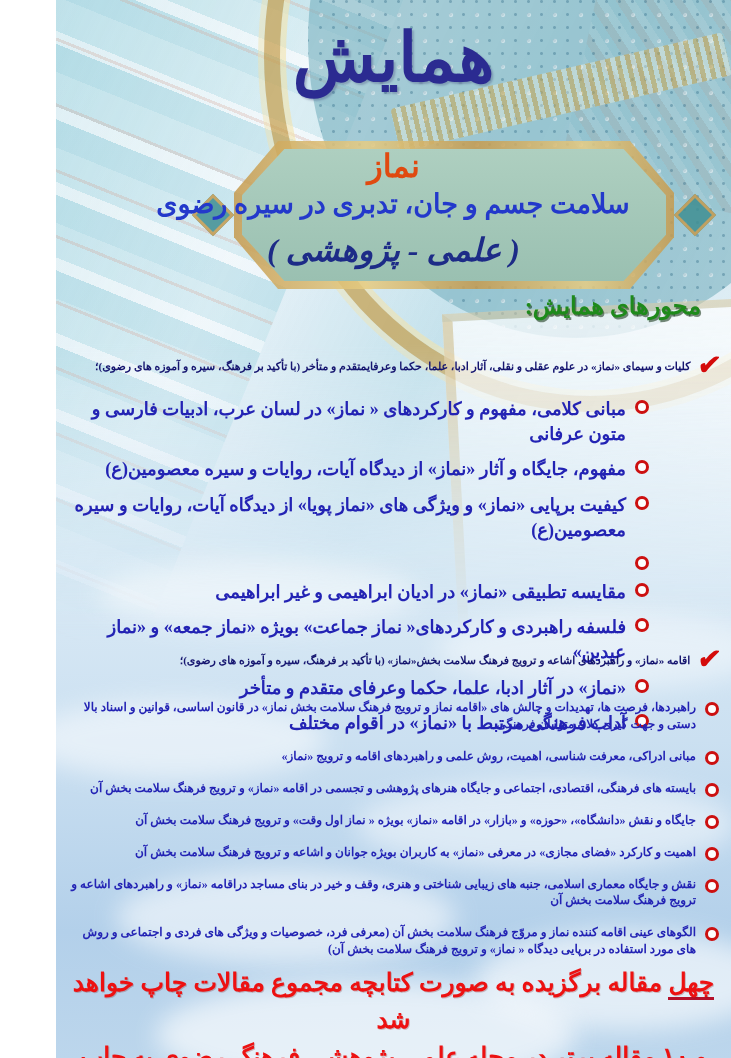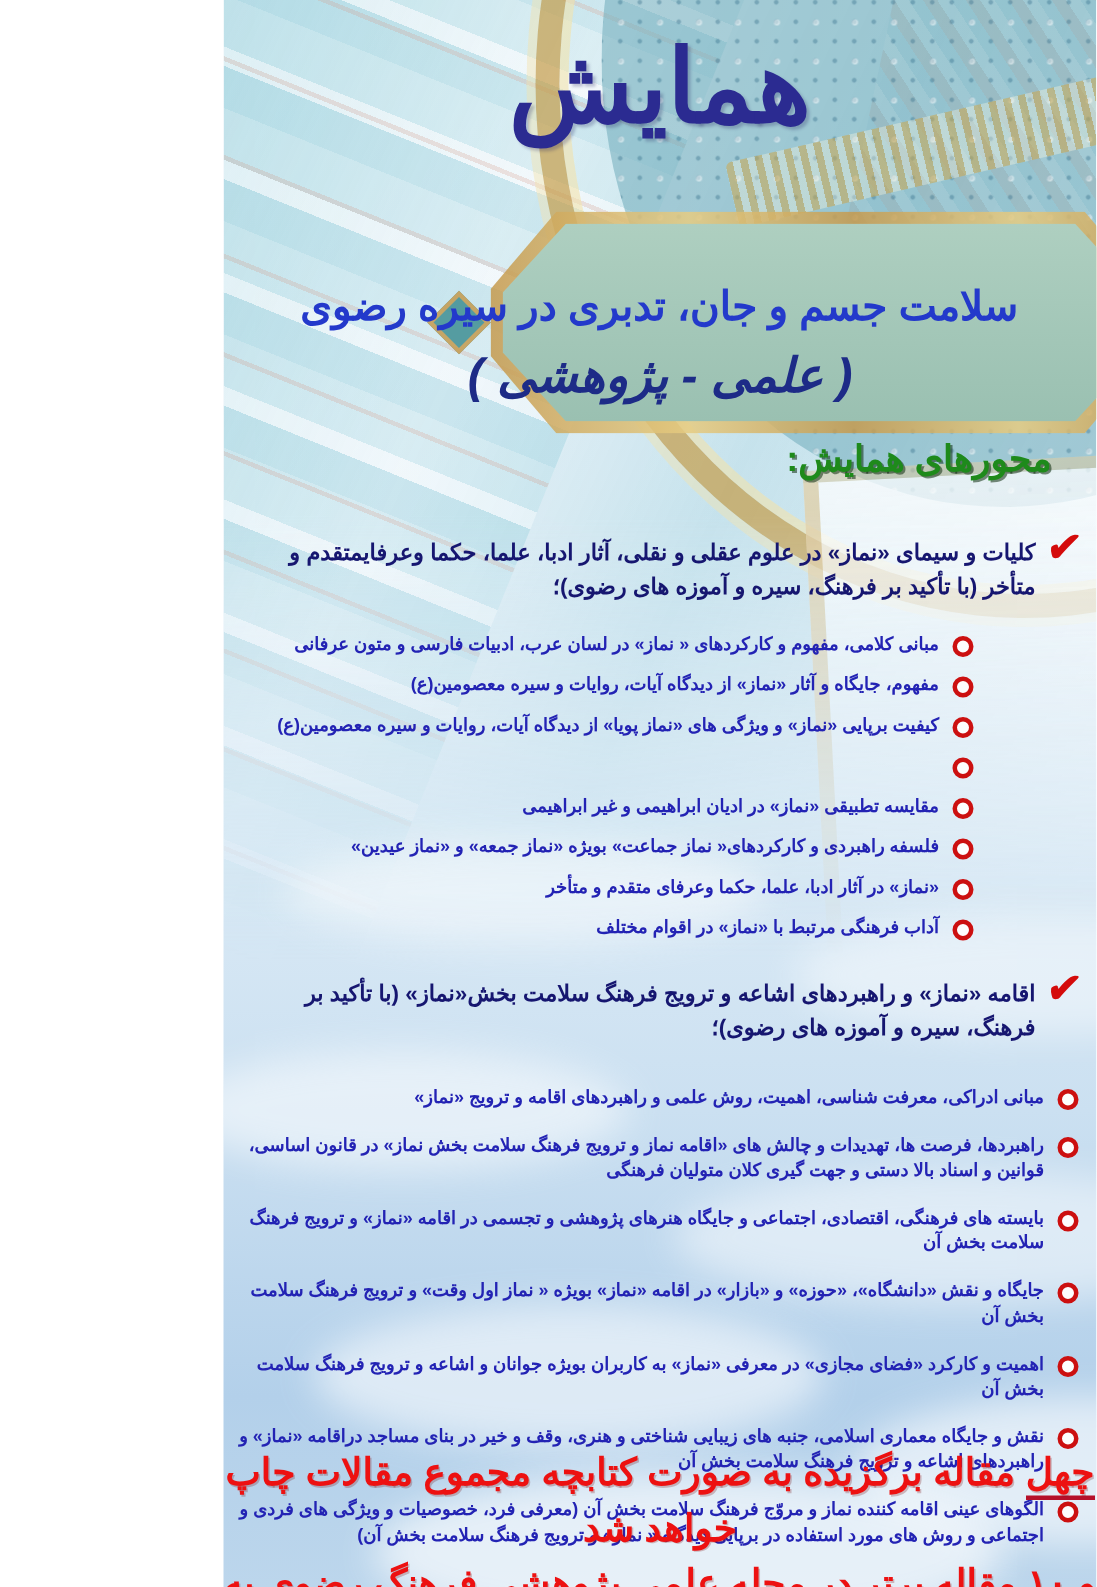--- a/index.html
+++ b/index.html
@@ -1,18 +1,18 @@
 <!DOCTYPE html>
 <html lang="fa" dir="rtl" style="--title_navy: #2b2b91; --event_orange: #e04a10; --subtitle_blue: #2339cb; --edition_navy: #1d2b87; --axes_green: #1e8a1b; --heading_navy: #161670; --item_blue: #2323b4; --bullet_red: #cc1010; --check_red: #d40b0b; --footer_red: #ed1111;"><head>
 <meta charset="utf-8">
 <style>
   html,body{margin:0;padding:0;background:#ffffff;}
   .poster{
-    position:relative;width:582px;height:1058px;overflow:hidden;
-    font-family:Liberation Sans, sans-serif;direction:rtl;
+    position:relative;width:675px;height:1058px;overflow:hidden;
+    font-family:Liberation Serif, serif;direction:rtl;
     background:linear-gradient(180deg,#f2f7fb 0%,#e9f2f9 34%,#dcebf6 52%,#cbe0f1 70%,#b3d0ea 88%,#bcd6ec 100%);
   }
   
   .mosque{position:absolute;top:0;left:0;right:0;height:660px;
     -webkit-mask-image:linear-gradient(180deg,#000 52%,rgba(0,0,0,.45) 74%,transparent 97%);
     mask-image:linear-gradient(180deg,#000 52%,rgba(0,0,0,.45) 74%,transparent 97%);}
   .tile-wash{position:absolute;inset:0;
     background:linear-gradient(115deg,rgba(168,214,224,.55) 0%,rgba(236,246,249,.30) 30%,rgba(148,204,219,.42) 55%,rgba(242,248,250,.20) 100%);}
   .band-left{position:absolute;left:-150px;top:-140px;width:350px;height:940px;transform:rotate(22deg);opacity:.55;
     background:
@@ -65,26 +65,26 @@
     font-size:32px;font-style:italic;font-weight:bold;color:var(--edition_navy);}
   .axes{position:absolute;top:292px;right:30px;
     font-size:24px;font-weight:bold;color:var(--axes_green);
     text-shadow:1.5px 1.5px 0 rgba(15,45,15,.55);}
   
   .sec{position:absolute;right:10px;left:6px;direction:rtl;}
   .sec1{top:355px;} .sec2{top:649px;}
   .sec-head{display:flex;align-items:flex-start;gap:8px;}
   .check{flex:0 0 auto;color:var(--check_red);font-size:27px;line-height:1;font-weight:bold;
     transform:skewX(-8deg);margin-top:-3px;}
-  .sec-title{font-size:15px;font-weight:bold;color:var(--heading_navy);line-height:1.5;padding-top:3px;}
+  .sec-title{font-size:11px;font-weight:bold;color:var(--heading_navy);line-height:1.5;padding-top:3px;}
   .topics{list-style:none;margin:0;padding:0;}
   .sec1 .topics{margin-top:18px;padding-left:4px;padding-right:72px;}
   .sec2 .topics{margin-top:26px;padding-right:2px;}
   .topics li{display:flex;align-items:flex-start;gap:9px;font-weight:bold;color:var(--item_blue);}
-  .sec1 .topics li{font-size:12px;line-height:1.4;margin-bottom:10px;}
+  .sec1 .topics li{font-size:18px;line-height:1.4;margin-bottom:10px;}
   .sec2 .topics li{font-size:12px;line-height:1.4;margin-bottom:15px;}
   .ring{flex:0 0 auto;width:8px;height:8px;border:3.5px solid var(--bullet_red);
     border-radius:50%;background:#fdfdfd;margin-top:3px;}
   
   .footer{position:absolute;top:964px;left:0;right:0;text-align:center;direction:rtl;
     color:var(--footer_red);font-weight:bold;font-size:25px;
     text-shadow:1px 1px 0 rgba(120,10,10,.25);}
   .f-line{line-height:37px;}
   .u{border-bottom:3px solid #b5102a;padding-bottom:1px;}
 </style>
@@ -111,20 +111,21 @@
   <div class="cloud c7"></div>
 
   <div class="cartouche">
     <div class="finial fl"></div>
     <div class="finial fr"></div>
     <div class="cart-outer"></div>
     <div class="cart-inner"></div>
   </div>
 
   <div class="title">همایش</div>
+  <div class="event">نماز</div>
   <div class="subtitle">سلامت جسم و جان، تدبری در سیره رضوی</div>
   <div class="edition">( علمی - پژوهشی )</div>
 
   <div class="axes">محورهای همایش:</div>
 
   <section class="sec sec1">
     <div class="sec-head">
       <span class="check">✔</span>
       <span class="sec-title">کلیات و سیمای «نماز» در علوم عقلی و نقلی، آثار ادبا، علما، حکما وعرفایمتقدم و متأخر (با تأکید بر فرهنگ، سیره و آموزه های رضوی)؛</span>
     </div>
@@ -164,25 +165,25 @@
   </section>
 
   <section class="sec sec2">
     <div class="sec-head">
       <span class="check">✔</span>
       <span class="sec-title">اقامه «نماز» و راهبردهای اشاعه و ترویج فرهنگ سلامت بخش«نماز» (با تأکید بر فرهنگ، سیره و آموزه های رضوی)؛</span>
     </div>
     <ul class="topics">
       <li>
           <span class="ring"></span>
+          <span>راهبردها، فرصت ها، تهدیدات و چالش های «اقامه نماز و ترویج فرهنگ سلامت بخش نماز» در قانون اساسی، قوانین و اسناد بالا دستی و جهت گیری کلان متولیان فرهنگی</span>
+        </li>
+      <li>
+          <span class="ring"></span>
           <span>مبانی ادراکی، معرفت شناسی، اهمیت، روش علمی و راهبردهای اقامه و ترویج «نماز»</span>
-        </li>
-      <li>
-          <span class="ring"></span>
-          <span>راهبردها، فرصت ها، تهدیدات و چالش های «اقامه نماز و ترویج فرهنگ سلامت بخش نماز» در قانون اساسی، قوانین و اسناد بالا دستی و جهت گیری کلان متولیان فرهنگی</span>
         </li>
       <li>
           <span class="ring"></span>
           <span>بایسته های فرهنگی، اقتصادی، اجتماعی و جایگاه هنرهای پژوهشی و تجسمی در اقامه «نماز» و ترویج فرهنگ سلامت بخش آن</span>
         </li>
       <li>
           <span class="ring"></span>
           <span>جایگاه و نقش «دانشگاه»، «حوزه» و «بازار» در اقامه «نماز» بویژه « نماز اول وقت» و ترویج فرهنگ سلامت بخش آن</span>
         </li>
       <li>

